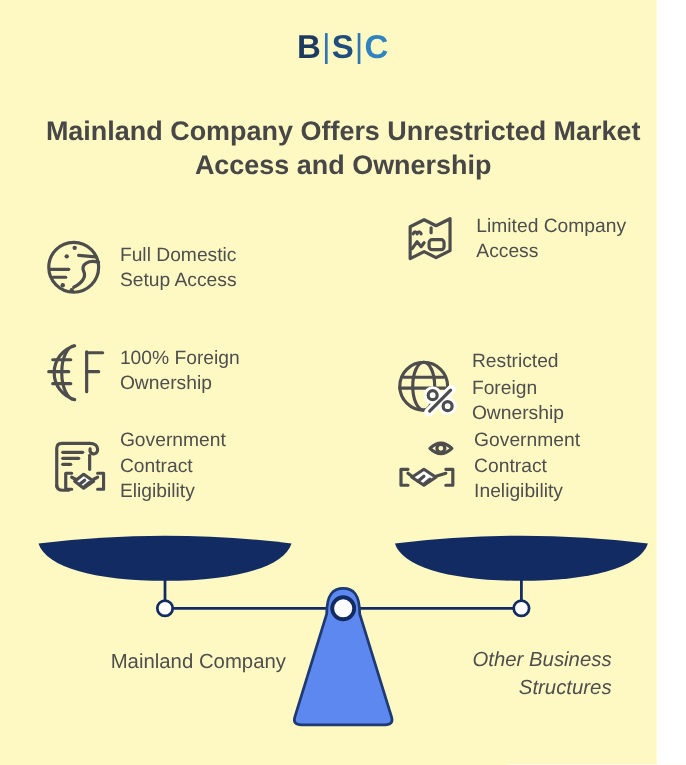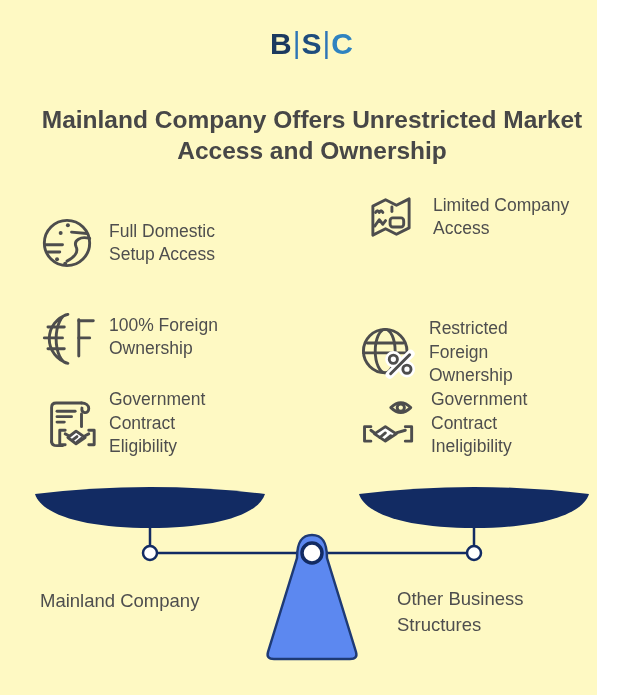--- a/index.html
+++ b/index.html
@@ -27,23 +27,23 @@
   .ficon .halo{stroke:#ffffff;stroke-width:9;}
   .ficon .wfill{fill:#ffffff;}
   .ftext{font-size:17.5px;line-height:23.5px;color:#4e4e4e;}
   
   .scale-svg{position:absolute;top:478px;left:0;width:624px;height:200px;}
   .pan{fill:#122b63;stroke:none;}
   .wire{stroke:#122b63;stroke-width:2.5;fill:none;}
   .knob{fill:#ffffff;stroke:#122b63;stroke-width:2.5;}
   .fulcrum{fill:#5c88f0;stroke:#1e3a75;stroke-width:2.5;stroke-linejoin:round;}
   .hole{fill:#ffffff;stroke:#122b63;stroke-width:3.5;}
-  .scale-label{position:absolute;font-size:18.5px;line-height:26px;color:#4e4e4e;text-align:left;}
+  .scale-label{position:absolute;font-size:18.5px;line-height:26px;color:#4e4e4e;text-align:right;}
   .lbl-left{top:588px;left:40px;width:220px;}
-  .lbl-right{top:586px;left:397px;width:186px;}
+  .lbl-right{top:586px;left:370px;width:186px;font-style:italic;}
 </style>
 </head>
 <body>
 
 <div id="canvas">
 
   <div class="logo">
     <div class="logo-letters"><span class="lb">B</span><span class="lsep">|</span><span class="ls">S</span><span class="lsep">|</span><span class="lc">C</span></div>
   </div>
 

